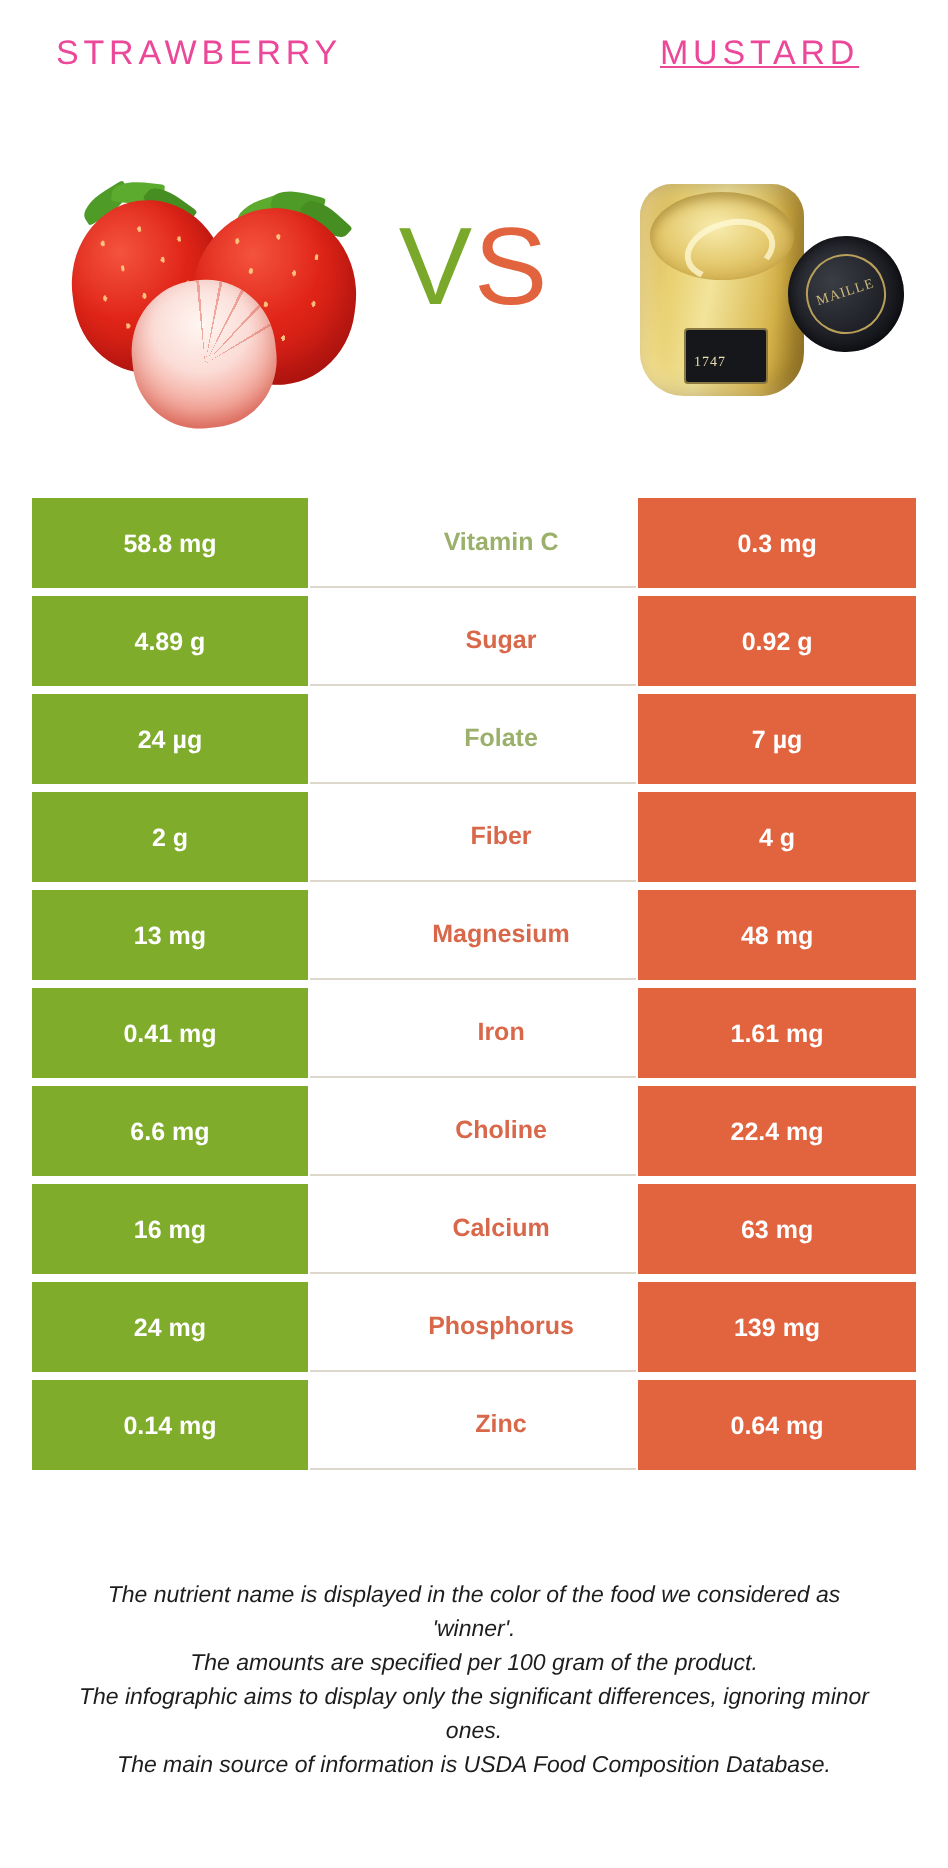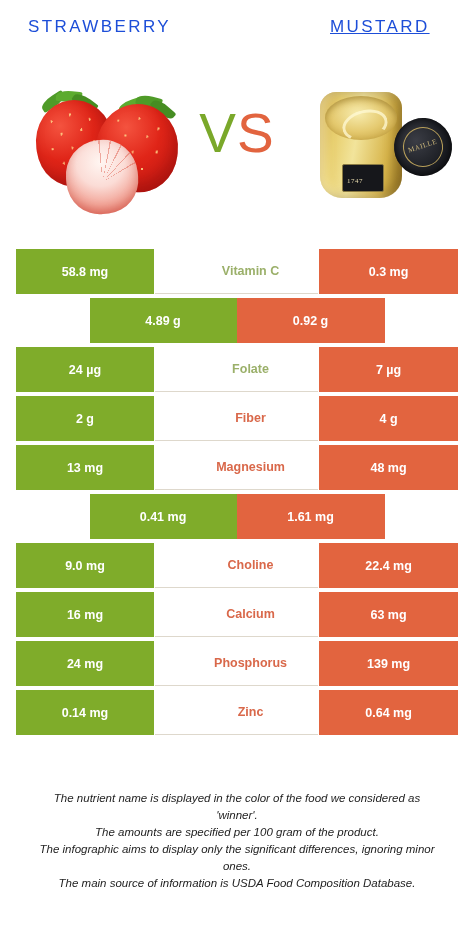--- a/index.html
+++ b/index.html
@@ -27,21 +27,21 @@
     top: 17px;
     left: 0;
     width: 474px;
     height: 30px;
   }
   .title {
     position: absolute;
     top: 0;
     font-size: 17px;
     letter-spacing: 2.4px;
-    color: #1d4ed8;
+    color: #ec4899;
     font-weight: 400;
     text-transform: uppercase;
     white-space: nowrap;
   }
   .title-left  { left: 28px; }
   .title-right { left: 330px; text-decoration: underline; }
 
   
   .hero {
     position: absolute;
@@ -323,43 +323,45 @@
   </div>
 
   <div class="table">
       <div class="row">
         <div class="cell cell-left">58.8 mg</div>
         <div class="cell cell-mid win-left">Vitamin C</div>
         <div class="cell cell-right">0.3 mg</div>
       </div>
       <div class="row">
         <div class="cell cell-left">4.89 g</div>
+        <div class="cell cell-mid win-right">Sugar</div>
         <div class="cell cell-right">0.92 g</div>
       </div>
       <div class="row">
         <div class="cell cell-left">24 µg</div>
         <div class="cell cell-mid win-left">Folate</div>
         <div class="cell cell-right">7 µg</div>
       </div>
       <div class="row">
         <div class="cell cell-left">2 g</div>
         <div class="cell cell-mid win-right">Fiber</div>
         <div class="cell cell-right">4 g</div>
       </div>
       <div class="row">
         <div class="cell cell-left">13 mg</div>
         <div class="cell cell-mid win-right">Magnesium</div>
         <div class="cell cell-right">48 mg</div>
       </div>
       <div class="row">
         <div class="cell cell-left">0.41 mg</div>
+        <div class="cell cell-mid win-right">Iron</div>
         <div class="cell cell-right">1.61 mg</div>
       </div>
       <div class="row">
-        <div class="cell cell-left">9.0 mg</div>
+        <div class="cell cell-left">6.6 mg</div>
         <div class="cell cell-mid win-right">Choline</div>
         <div class="cell cell-right">22.4 mg</div>
       </div>
       <div class="row">
         <div class="cell cell-left">16 mg</div>
         <div class="cell cell-mid win-right">Calcium</div>
         <div class="cell cell-right">63 mg</div>
       </div>
       <div class="row">
         <div class="cell cell-left">24 mg</div>

